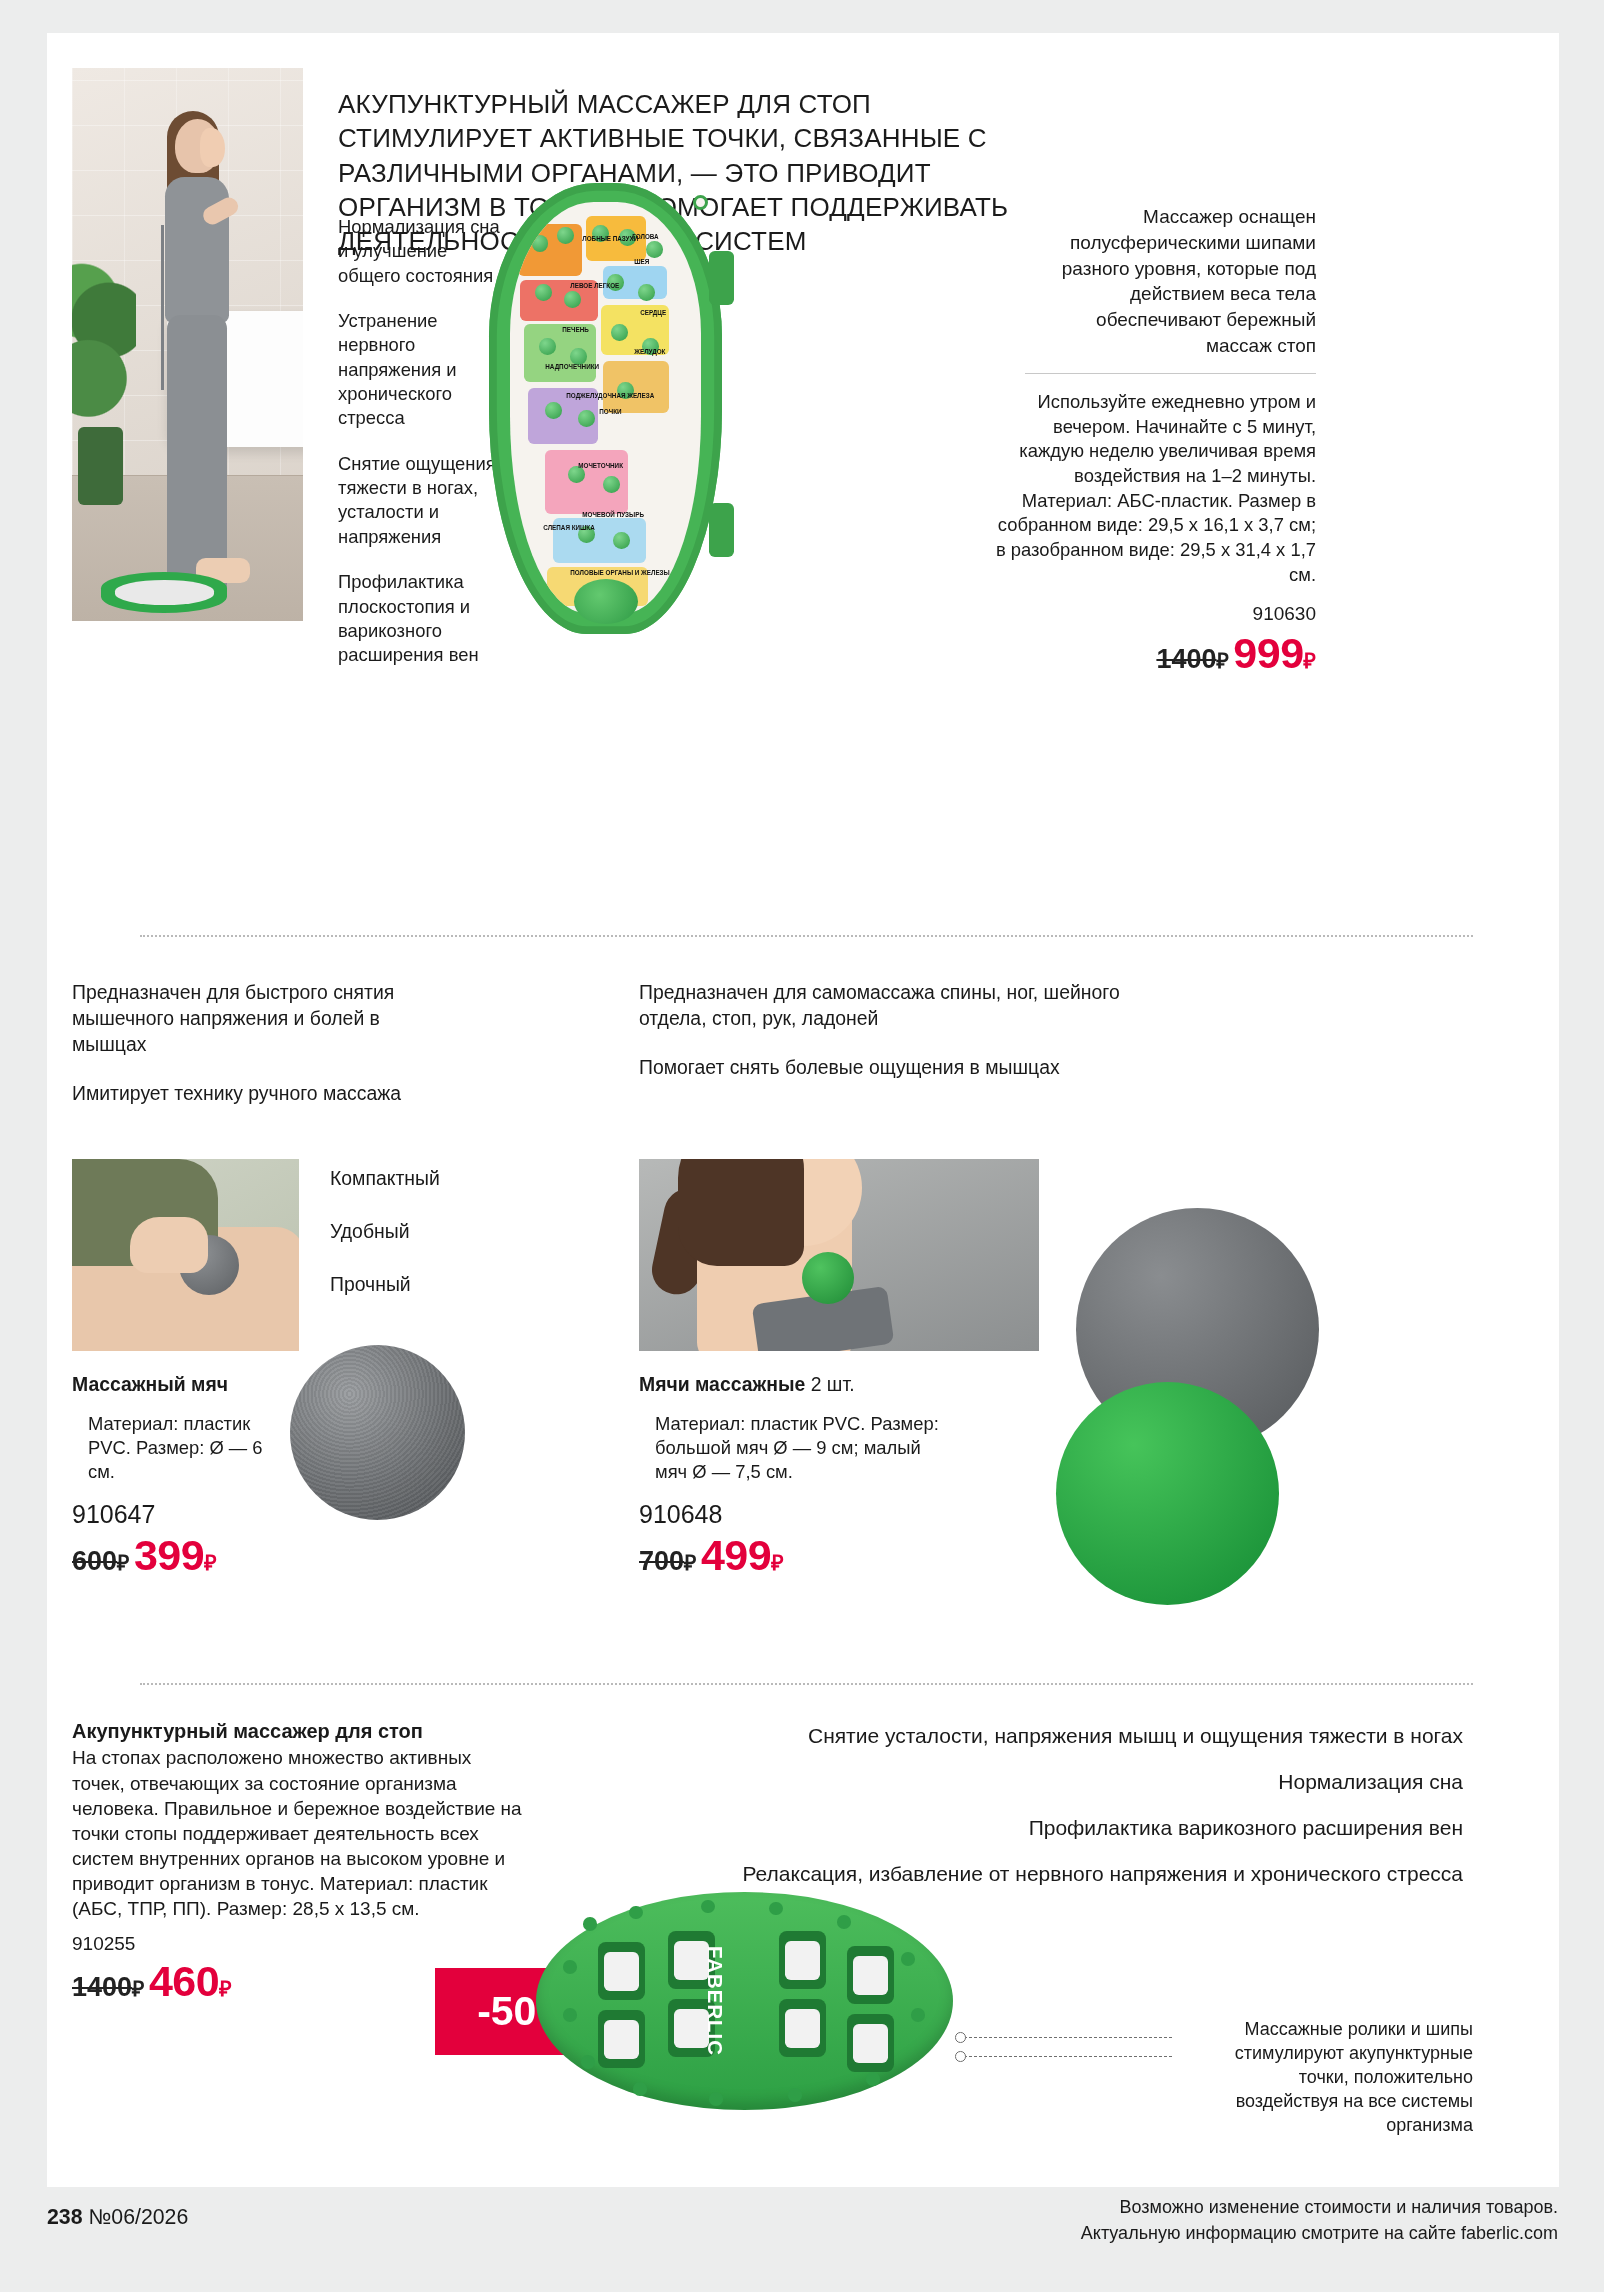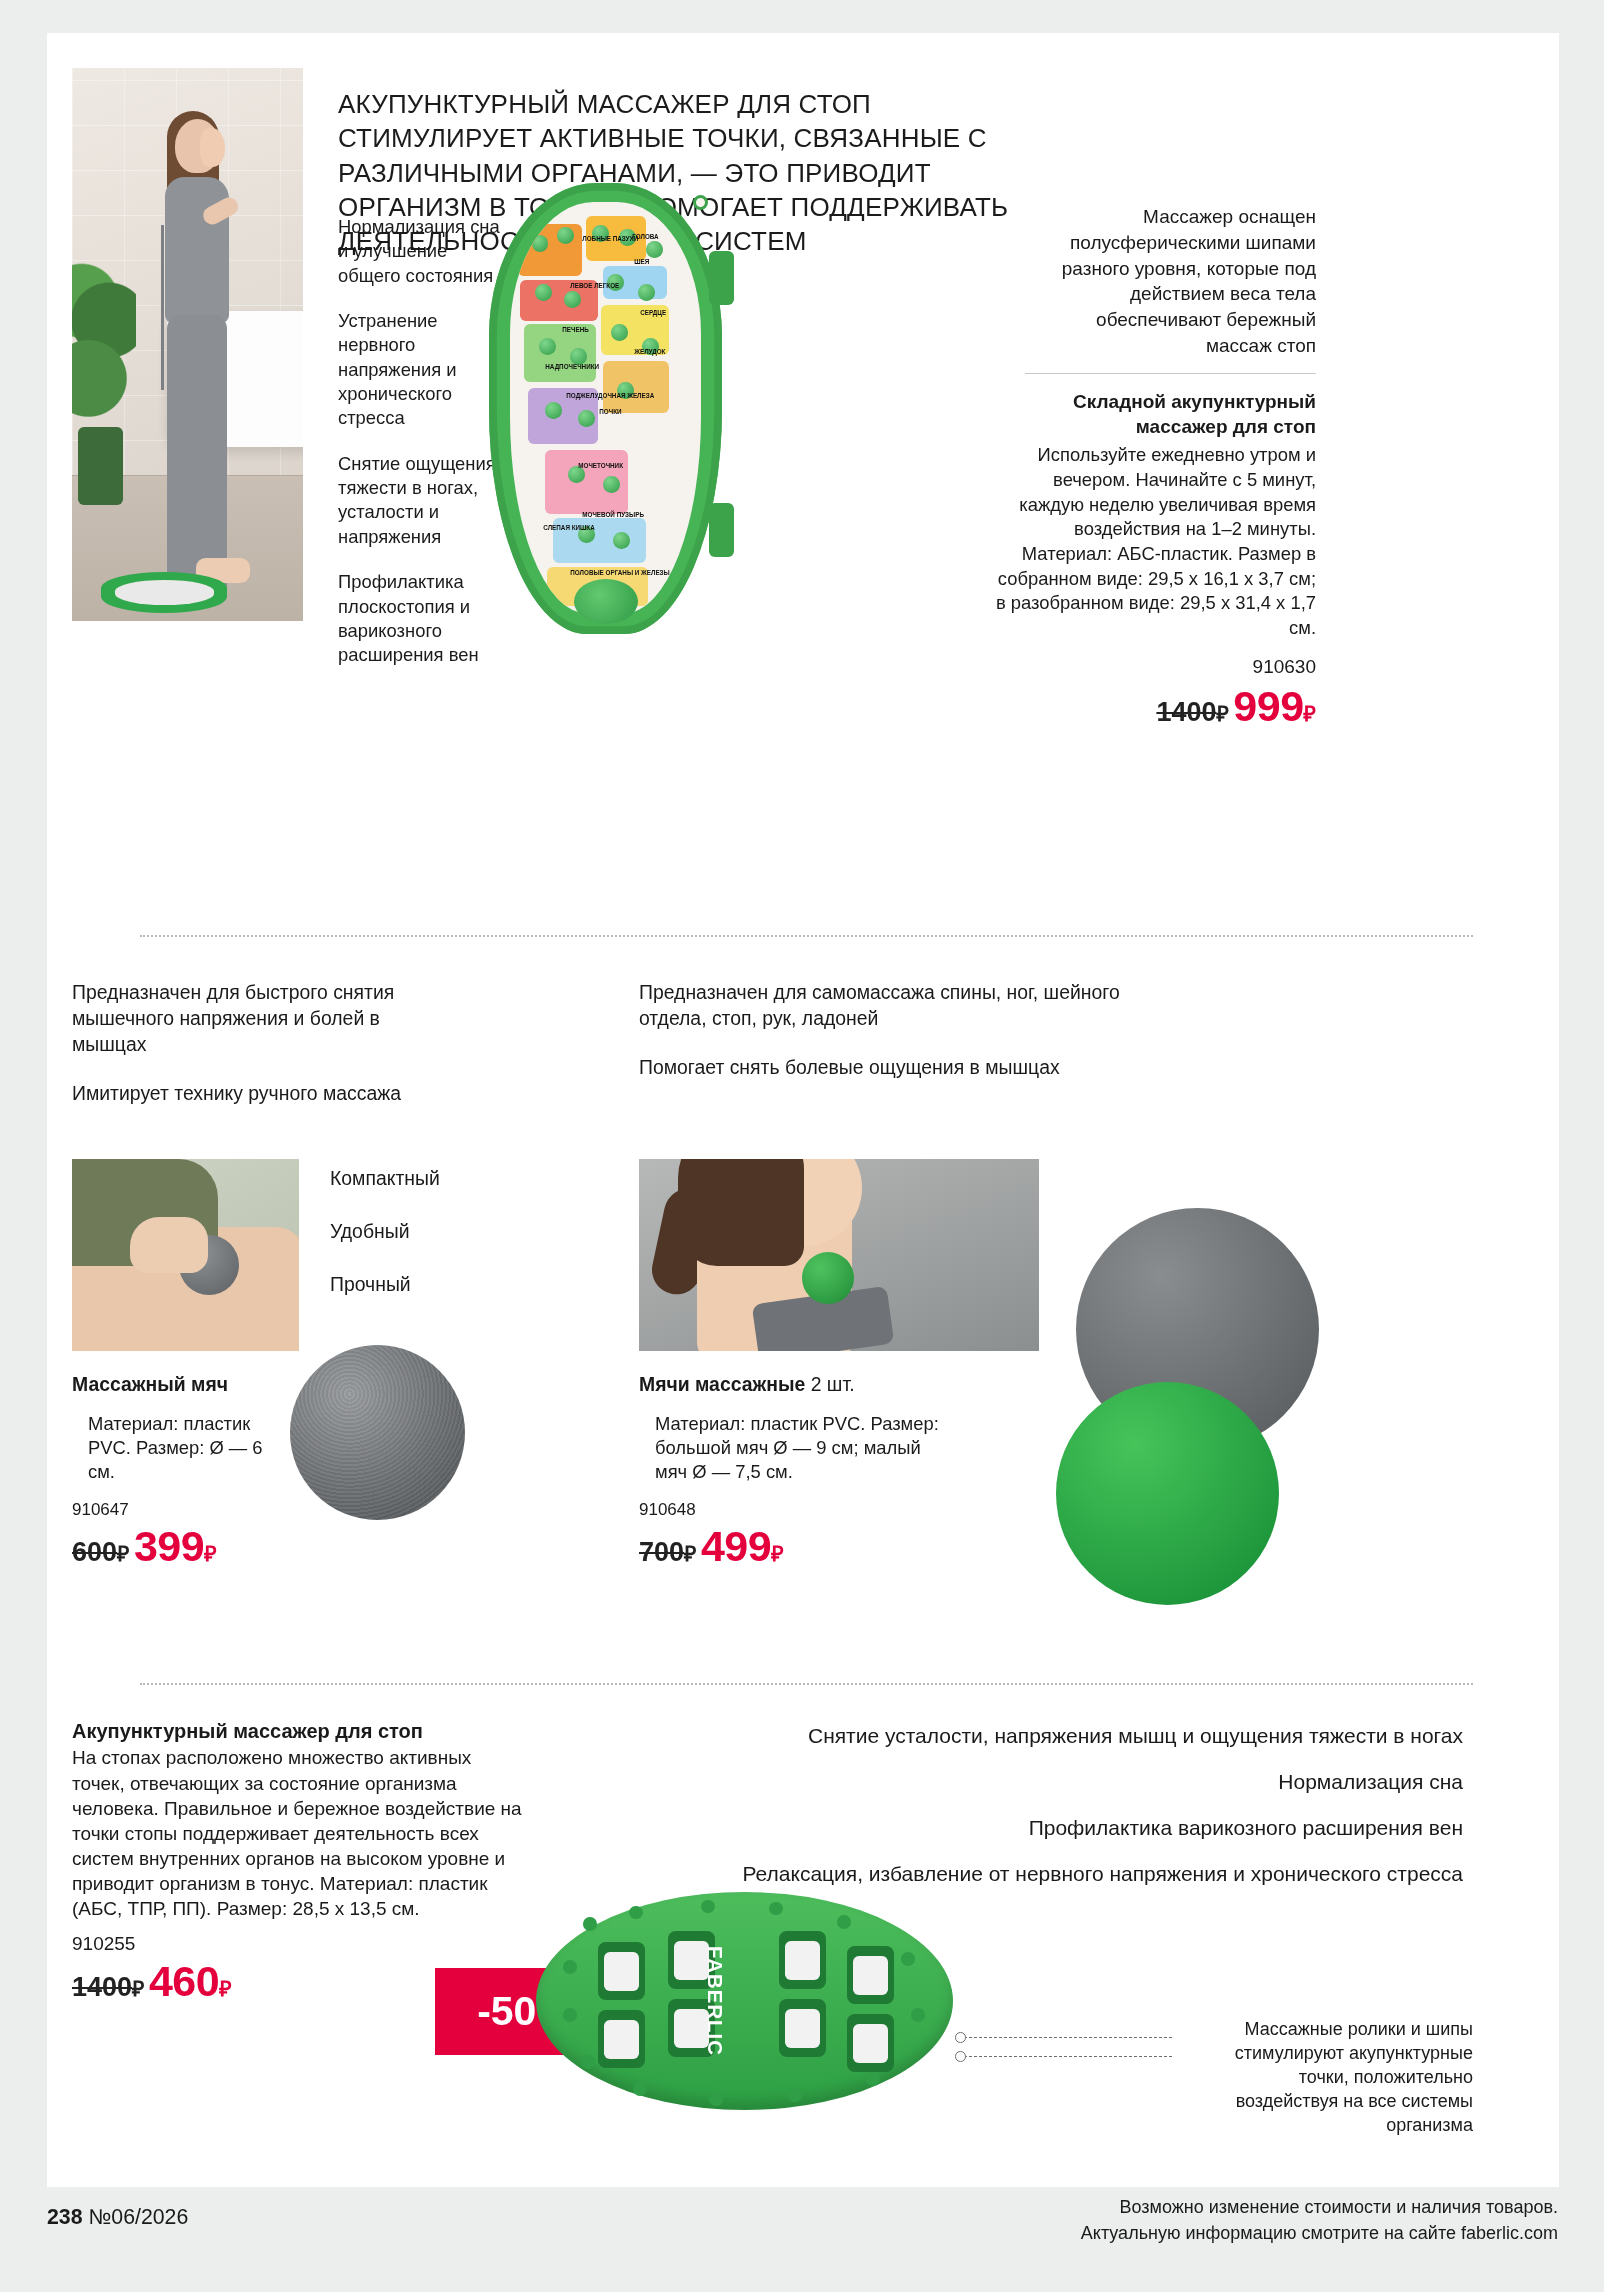--- a/index.html
+++ b/index.html
@@ -125,21 +125,21 @@
 
   .ball-big { position:absolute; left:243px; top:380px; width:175px; height:175px; border-radius:50%;
      background:radial-gradient(circle at 34% 28%, #9a9da0 0%, #76797c 45%, #4d5053 100%); }
   .ball-big::after { content:""; position:absolute; inset:0; border-radius:50%;
      background: repeating-radial-gradient(circle at 34% 28%, rgba(255,255,255,.05) 0 1.9px, rgba(0,0,0,.05) 1.9px 3.9px); }
 
   .prod-left { position:absolute; left:25px; top:408px; width:233px; }
   .prod-mid  { position:absolute; left:592px; top:408px; width:320px; }
   .prod h4 { margin:0 0 1.9px 0; font-size:19.4px; }
   .prod p  { margin:16px; font-size:18.4px; line-height:1.3; }
-  .prod .artn { font-size:17px; margin-top:9.7px; }
+  .prod .artn { font-size:25px; margin-top:9.7px; }
   .prod .price { text-align:left; margin-top:1.9px; }
 
   .photo3 { position:absolute; left:592px; top:194px; width:400px; height:192px; overflow:hidden;
      background:linear-gradient(160deg,#b7b9b8,#8c8f90); }
   .photo3 .neck { position:absolute; left:58px; top:19.4px; width:155px; height:184px;
      background:#efcdb0; border-radius:39px 29px 19.4px 19.4px; }
   .photo3 .head { position:absolute; left:107px; top:-29px; width:116px; height:116px;
      background:#f2d2b6; border-radius:50%; }
   .photo3 .hair { position:absolute; left:39px; top:-39px; width:126px; height:146px;
      background:#4e3526; border-radius:58px 49px 19.4px 39px; }
@@ -286,21 +286,20 @@
       </div>
       <div class="mg-nub"></div>
     </div>
 
     <div class="rightcol1">
       <div class="lead">Массажер оснащен полусферическими шипами разного уровня, которые под действием веса тела обеспечивают бережный массаж стоп</div>
     </div>
     <div class="hr1"></div>
 
     <div class="block1">
-      <h3>Складной акупунктурный массажер для стоп</h3>
       <p>Используйте ежедневно утром и вечером. Начинайте с 5 минут, каждую неделю увеличивая время воздействия на 1–2 минуты. Материал: АБС-пластик. Размер в собранном виде: 29,5 х 16,1 х 3,7 см; в разобранном виде: 29,5 х 31,4 х 1,7 см.</p>
       <div class="art">910630</div>
       <div class="price">
         <span class="old">1400</span><span class="oldrub">₽</span>
         <span class="new">999</span><span class="rub">₽</span>
       </div>
     </div>
   </div>
 
   <div class="dashed" style="top:902px;"></div>

